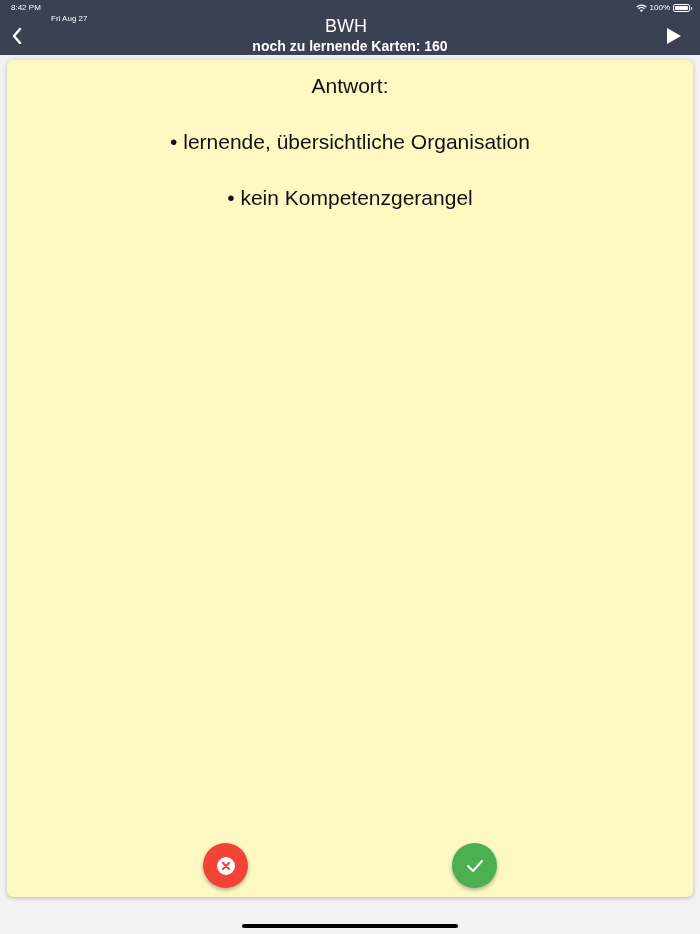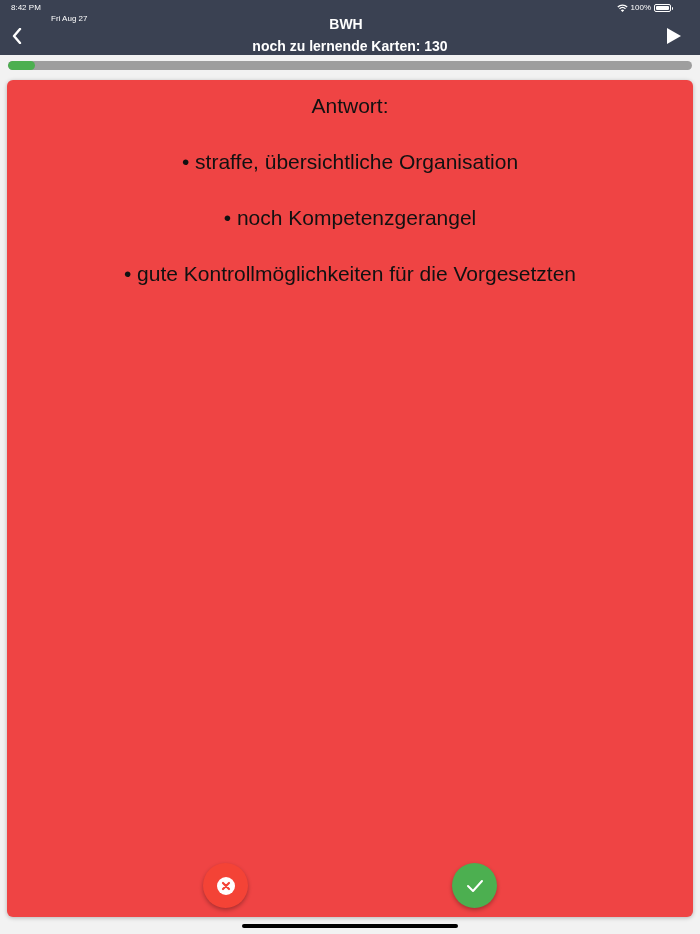--- a/index.html
+++ b/index.html
@@ -1,30 +1,30 @@
 <!DOCTYPE html>
 <html><head>
   <meta charset="utf-8">
   <style>
     * { box-sizing: border-box; margin: 0; padding: 0; }
     html, body { width: 700px; height: 934px; overflow: hidden; background: #f2f2f2; font-family: "Liberation Sans", "DejaVu Sans", sans-serif; }
     .topbar { position: absolute; left: 0; top: 0; width: 700px; height: 55px; background: #3a4152; color: #fff; }
     .status-time { position: absolute; left: 11px; top: 3px; font-size: 8px; color: #fff; }
     .status-date { position: absolute; left: 51px; top: 14px; font-size: 8px; color: #fff; }
-    .status-right { position: absolute; right: 29px; top: 3px; font-size: 8px; color: #fff; display: flex; align-items: center; gap: 3px; }
+    .status-right { position: absolute; right: 10px; top: 3px; font-size: 8px; color: #fff; display: flex; align-items: center; gap: 3px; }
     .battery { width: 17px; height: 8px; border: 1px solid #fff; border-radius: 2px; padding: 1px; position: relative; }
     .battery-fill { width: 100%; height: 100%; background: #fff; border-radius: 1px; }
     .battery::after { content: ""; position: absolute; right: -3px; top: 2px; width: 1.5px; height: 3px; background: #fff; border-radius: 0 1px 1px 0; }
     .back-btn { position: absolute; left: 8px; top: 25px; width: 18px; height: 22px; display: flex; align-items: center; justify-content: center; cursor: pointer; }
     .play-btn { position: absolute; right: 18px; top: 27px; width: 16px; height: 18px; cursor: pointer; }
-    .title { position: absolute; left: 0; right: 8px; top: 16px; text-align: center; font-size: 14px; font-weight: bold; }
+    .title { position: absolute; left: 0; right: 8px; top: 16px; text-align: center; font-size: 18px; font-weight: normal; }
     .subtitle { position: absolute; left: 0; right: 0; top: 38px; text-align: center; font-size: 14px; font-weight: bold; }
     .progress { position: absolute; left: 8px; top: 61px; width: 684px; height: 9px; background: #9e9e9e; border-radius: 5px; overflow: hidden; }
     .progress-fill { height: 100%; background: #4caf50; border-radius: 5px; }
-    .card { position: absolute; left: 7px; top: 80px; width: 686px; height: 837px; background: #ef4444; border-radius: 6px; box-shadow: 0 1px 4px rgba(0,0,0,0.25); }
+    .card { position: absolute; left: 7px; top: 60px; width: 686px; height: 837px; background: #fef9c3; border-radius: 6px; box-shadow: 0 1px 4px rgba(0,0,0,0.25); }
     .answer-heading { position: absolute; left: 0; right: 0; top: 14px; text-align: center; font-size: 21px; color: #111; }
     .answer-list { position: absolute; left: 0; right: 0; top: 70px; }
     .answer-item { text-align: center; font-size: 21px; color: #111; height: 56px; line-height: 24px; }
     .fab { position: absolute; width: 45px; height: 45px; border-radius: 50%; box-shadow: 0 2px 4px rgba(0,0,0,0.3); display: flex; align-items: center; justify-content: center; cursor: pointer; }
     .fab-wrong { left: 196px; top: 783px; background: #f44336; }
     .fab-right { left: 445px; top: 783px; background: #4caf50; }
     .home-indicator { position: absolute; left: 242px; top: 924px; width: 216px; height: 4px; background: #000; border-radius: 2px; }
   </style>
 </head>
 <body>
@@ -42,36 +42,35 @@
     <div class="battery">
         <div class="battery-fill"></div>
       </div>
   </div>
   <div class="back-btn">
     <svg width="10" height="16" viewBox="0 0 10 16">
         <path d="M8 1 L2 8 L8 15" stroke="#fff" stroke-width="2.4" fill="none" stroke-linecap="round" stroke-linejoin="round"></path>
       </svg>
   </div>
   <div class="title">BWH</div>
-  <div class="subtitle">noch zu lernende Karten: 130</div>
+  <div class="subtitle">noch zu lernende Karten: 160</div>
   <svg class="play-btn" viewBox="0 0 16 18">
       <path d="M1 1 L15 9 L1 17 Z" fill="#fff"></path>
     </svg>
 </div>
 
 <div class="progress">
   <div class="progress-fill" style="width:4%"></div>
 </div>
 
 <div class="card">
   <div class="answer-heading">Antwort:</div>
   <div class="answer-list">
-    <div class="answer-item">• straffe, übersichtliche Organisation</div>
-    <div class="answer-item">• noch Kompetenzgerangel</div>
-    <div class="answer-item">• gute Kontrollmöglichkeiten für die Vorgesetzten</div>
+    <div class="answer-item">• lernende, übersichtliche Organisation</div>
+    <div class="answer-item">• kein Kompetenzgerangel</div>
   </div>
   <div class="fab fab-wrong">
     <svg width="18" height="18" viewBox="0 0 18 18">
         <circle cx="9" cy="9" r="9" fill="#fff"></circle>
         <path d="M6 6 L12 12 M12 6 L6 12" stroke="#f44336" stroke-width="2.2" stroke-linecap="round"></path>
       </svg>
   </div>
   <div class="fab fab-right">
     <svg width="18" height="14" viewBox="0 0 18 14">
         <path d="M2 7 L7 12 L16 2" stroke="#fff" stroke-width="2" fill="none" stroke-linecap="round" stroke-linejoin="round"></path>

